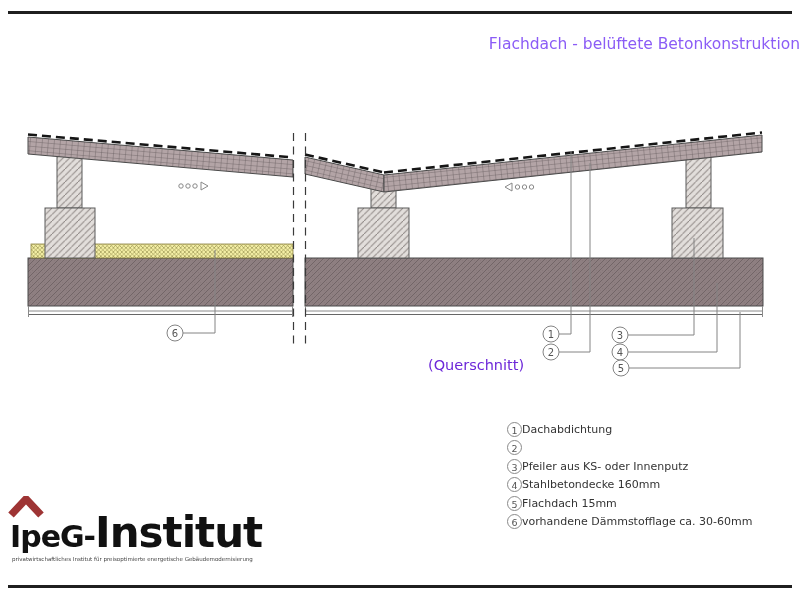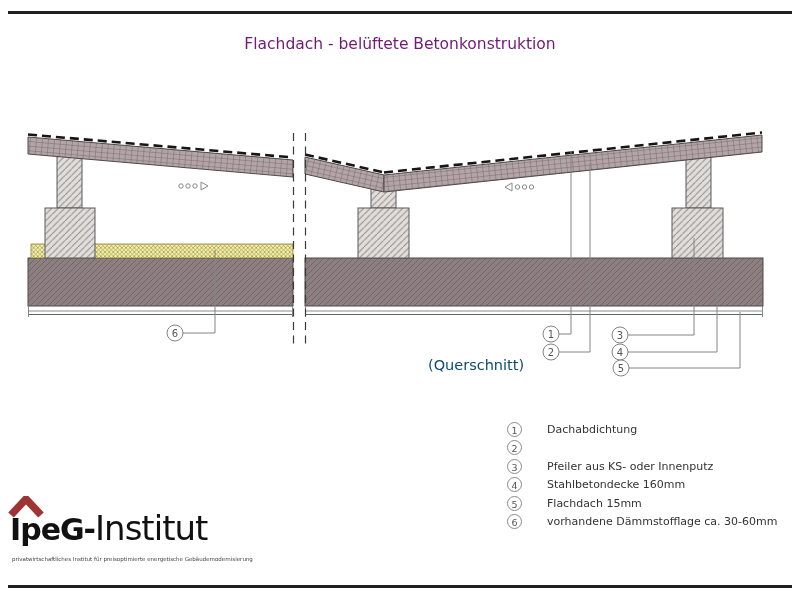--- a/index.html
+++ b/index.html
@@ -1,34 +1,34 @@
 <!DOCTYPE html>
 <html><head>
 <meta charset="utf-8">
 <style>
   html,body{margin:0;padding:0;background:#ffffff;width:800px;height:600px;overflow:hidden;
     font-family:"DejaVu Sans","Liberation Sans",sans-serif;}
   .page{position:relative;width:800px;height:600px;background:#fff;}
   .frame-bar{position:absolute;left:8px;width:784px;height:3px;background:#1f1f1f;}
   .frame-top{top:11px;}
   .frame-bottom{top:585px;}
-  .title{position:absolute;left:0;top:33px;width:800px;text-align:center;
-    font-size:15.5px;line-height:23px;color:#701a75;}
-  .caption{position:absolute;left:428px;top:357px;font-size:14.5px;color:#0c4a6e;}
+  .title{position:absolute;left:0;top:33px;width:800px;text-align:right;
+    font-size:15.5px;line-height:23px;color:#8b5cf6;}
+  .caption{position:absolute;left:428px;top:357px;font-size:14.5px;color:#6d28d9;}
   .drawing{position:absolute;left:0;top:0;}
   .legend{position:absolute;left:507px;top:420px;}
   .legend-row{display:flex;align-items:center;height:18.5px;}
   .legend-num{flex:none;width:15px;height:15px;line-height:15px;border:1px solid #8a8a8a;
     border-radius:50%;text-align:center;font-size:9.5px;color:#555;box-sizing:border-box;background:#fff;}
-  .legend-label{margin-left:25px;font-size:11px;color:#333;white-space:nowrap;}
+  .legend-label{margin-left:0;font-size:11px;color:#333;white-space:nowrap;}
   .logo{position:absolute;left:8px;top:494px;}
   .logo-roof{position:absolute;left:0px;top:2px;}
   .logo-text{position:absolute;left:2px;top:14px;white-space:nowrap;color:#111;}
   .logo-bold{font-size:30px;font-weight:800;letter-spacing:-1px;}
-  .logo-light{font-size:34px;font-weight:400;letter-spacing:-1px;}
+  .logo-light{font-size:42px;font-weight:700;letter-spacing:-1px;}
   .logo-tagline{position:absolute;left:4px;top:62px;font-size:5.5px;color:#444;white-space:nowrap;}
 </style>
 </head>
 <body>
 
 <div class="page">
 
   <div class="frame-bar frame-top"></div>
   <div class="frame-bar frame-bottom"></div>
 

